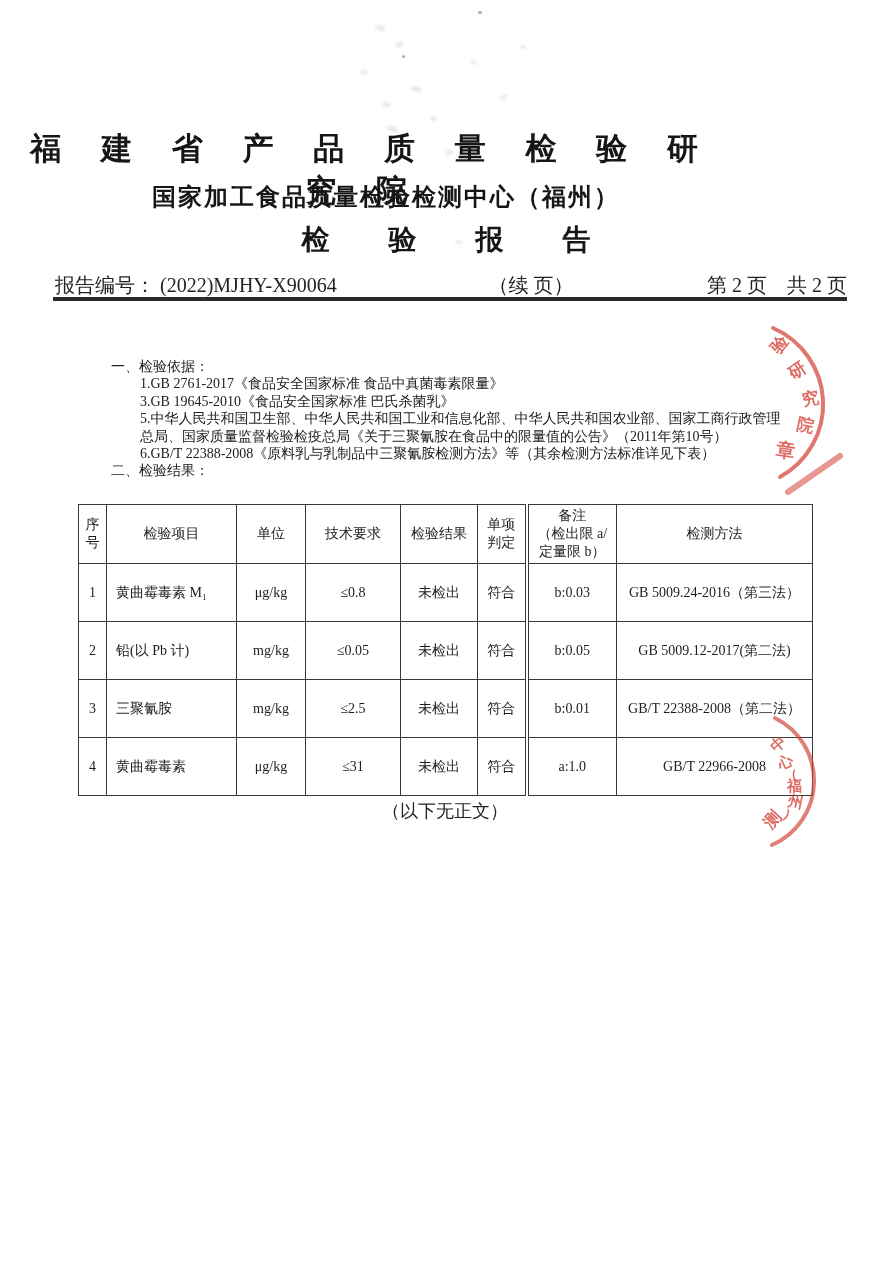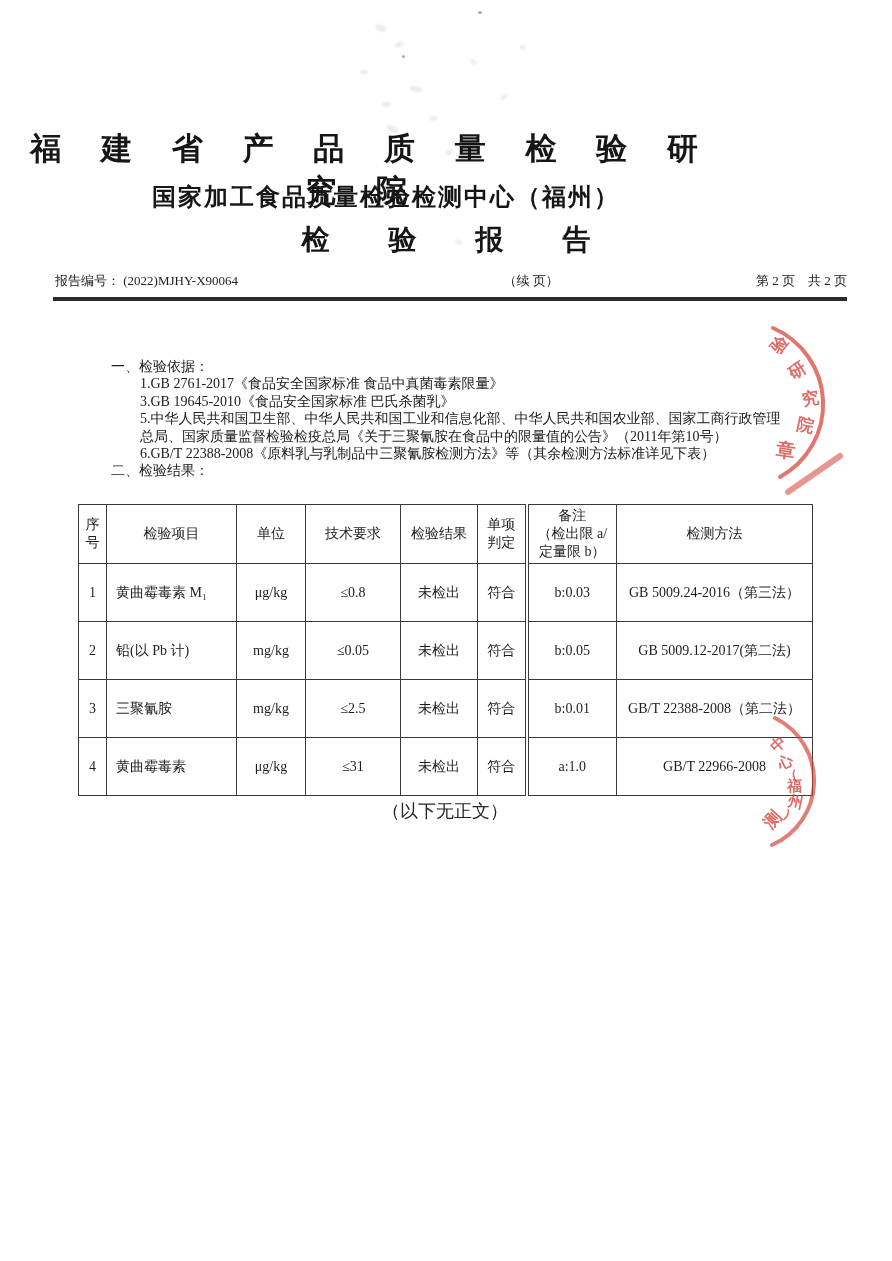--- a/index.html
+++ b/index.html
@@ -10,21 +10,21 @@
   }
   .abs{position:absolute;}
   
   .title1{top:128px;left:0;width:728px;text-align:center;
     font-size:31px;font-weight:bold;letter-spacing:16px;text-indent:16px;color:#161616;}
   .title2{top:181px;left:0;width:772px;text-align:center;
     font-size:24px;font-weight:bold;letter-spacing:2px;color:#161616;}
   .title3{top:221px;left:0;width:892px;text-align:center;
     font-size:28px;font-weight:bold;letter-spacing:26px;text-indent:26px;color:#161616;}
   
-  .meta{top:272px;left:55px;width:792px;display:flex;align-items:baseline;font-size:13px;color:#222;justify-content:center;}
+  .meta{top:272px;left:55px;width:792px;display:flex;align-items:baseline;font-size:20px;color:#222;justify-content:center;}
   .meta .left{flex:0 0 340px;}
   .meta .mid{flex:1;text-align:center;}
   .meta .right{flex:0 0 180px;text-align:right;}
   .rule{top:297px;left:53px;width:794px;height:4px;background:#2b2b2b;}
   
   .basis{top:316px;left:111px;width:688px;font-size:14px;line-height:17.4px;color:#202020;margin-top:42px;}
   .basis .heading{margin:0 0 0 0;}
   .basis .items{margin-left:29px;width:648px;}
   .results-heading{margin-left:0;}
   

